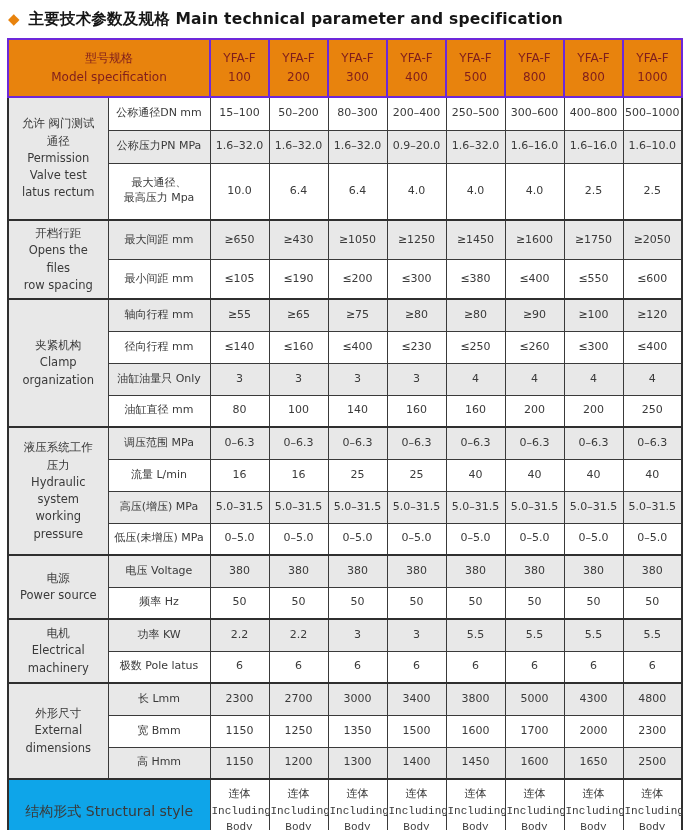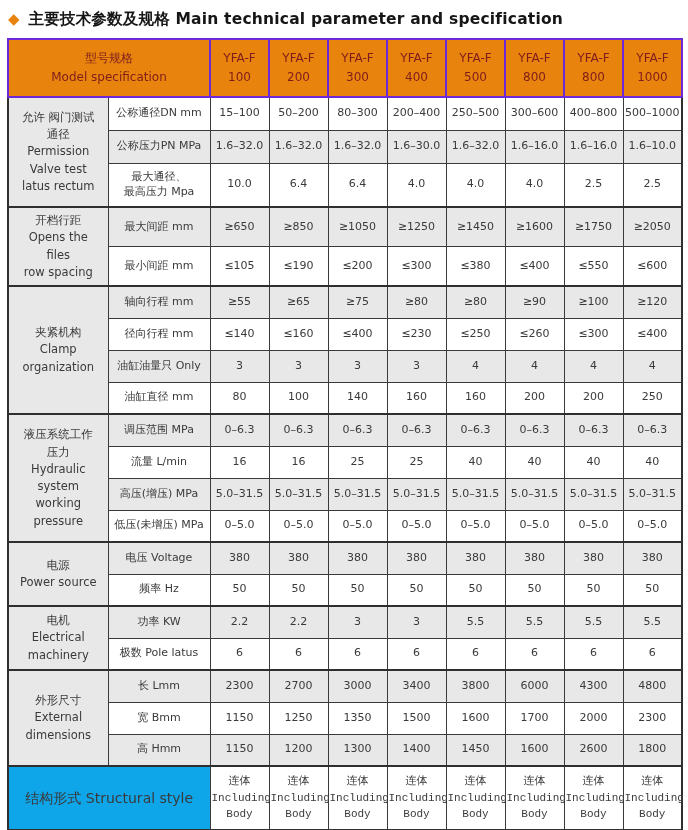--- a/index.html
+++ b/index.html
@@ -48,21 +48,21 @@
   thead th {
     background: #e8830d;
     color: #7f1d1d;
     font-weight: normal;
     font-size: 12px;
     height: 58px;
     line-height: 1.6;
     border: 2px solid #6d28d9;
   }
   tbody tr { height: 32px; }
-  tr.h-tall { height: 44px; }
+  tr.h-tall { height: 57px; }
   tr.h-first { height: 33px; }
   tr.footer-row { height: 64px; }
   td.group-cell {
     background: #e8e8e8;
     font-size: 11.5px;
     line-height: 1.5;
     padding: 4px 8px;
   }
   td.param-cell { font-size: 11px; }
   td.value-cell { font-size: 11px; }
@@ -157,21 +157,21 @@
         <td class="value-cell">400–800</td>
         <td class="value-cell">500–1000</td>
       </tr>
       <tr class="shaded h-first">
         <td class="param-cell">
           <div>公称压力PN MPa</div>
         </td>
         <td class="value-cell">1.6–32.0</td>
         <td class="value-cell">1.6–32.0</td>
         <td class="value-cell">1.6–32.0</td>
-        <td class="value-cell">1.6–30.0</td>
+        <td class="value-cell">0.9–20.0</td>
         <td class="value-cell">1.6–32.0</td>
         <td class="value-cell">1.6–16.0</td>
         <td class="value-cell">1.6–16.0</td>
         <td class="value-cell">1.6–10.0</td>
       </tr>
       <tr class="h-tall">
         <td class="param-cell">
           <div>最大通径、</div>
           <div>最高压力 Mpa</div>
         </td>
@@ -187,21 +187,21 @@
       <tr class="group-start shaded">
         <td class="group-cell" rowspan="2">
           <div>开档行距</div>
           <div>Opens the files</div>
           <div>row spacing</div>
         </td>
         <td class="param-cell">
           <div>最大间距 mm</div>
         </td>
         <td class="value-cell">≥650</td>
-        <td class="value-cell">≥850</td>
+        <td class="value-cell">≥430</td>
         <td class="value-cell">≥1050</td>
         <td class="value-cell">≥1250</td>
         <td class="value-cell">≥1450</td>
         <td class="value-cell">≥1600</td>
         <td class="value-cell">≥1750</td>
         <td class="value-cell">≥2050</td>
       </tr>
       <tr class="">
         <td class="param-cell">
           <div>最小间距 mm</div>
@@ -400,21 +400,21 @@
           <div>dimensions</div>
         </td>
         <td class="param-cell">
           <div>长 Lmm</div>
         </td>
         <td class="value-cell">2300</td>
         <td class="value-cell">2700</td>
         <td class="value-cell">3000</td>
         <td class="value-cell">3400</td>
         <td class="value-cell">3800</td>
-        <td class="value-cell">6000</td>
+        <td class="value-cell">5000</td>
         <td class="value-cell">4300</td>
         <td class="value-cell">4800</td>
       </tr>
       <tr class="">
         <td class="param-cell">
           <div>宽 Bmm</div>
         </td>
         <td class="value-cell">1150</td>
         <td class="value-cell">1250</td>
         <td class="value-cell">1350</td>
@@ -427,22 +427,22 @@
       <tr class="shaded">
         <td class="param-cell">
           <div>高 Hmm</div>
         </td>
         <td class="value-cell">1150</td>
         <td class="value-cell">1200</td>
         <td class="value-cell">1300</td>
         <td class="value-cell">1400</td>
         <td class="value-cell">1450</td>
         <td class="value-cell">1600</td>
-        <td class="value-cell">2600</td>
-        <td class="value-cell">1800</td>
+        <td class="value-cell">1650</td>
+        <td class="value-cell">2500</td>
       </tr>
       <tr class="footer-row group-start">
         <td colspan="2" class="footer-label">结构形式 Structural style</td>
         <td class="footer-value">
           <div>连体</div>
           <div>Including</div>
           <div>Body</div>
         </td>
         <td class="footer-value">
           <div>连体</div>

